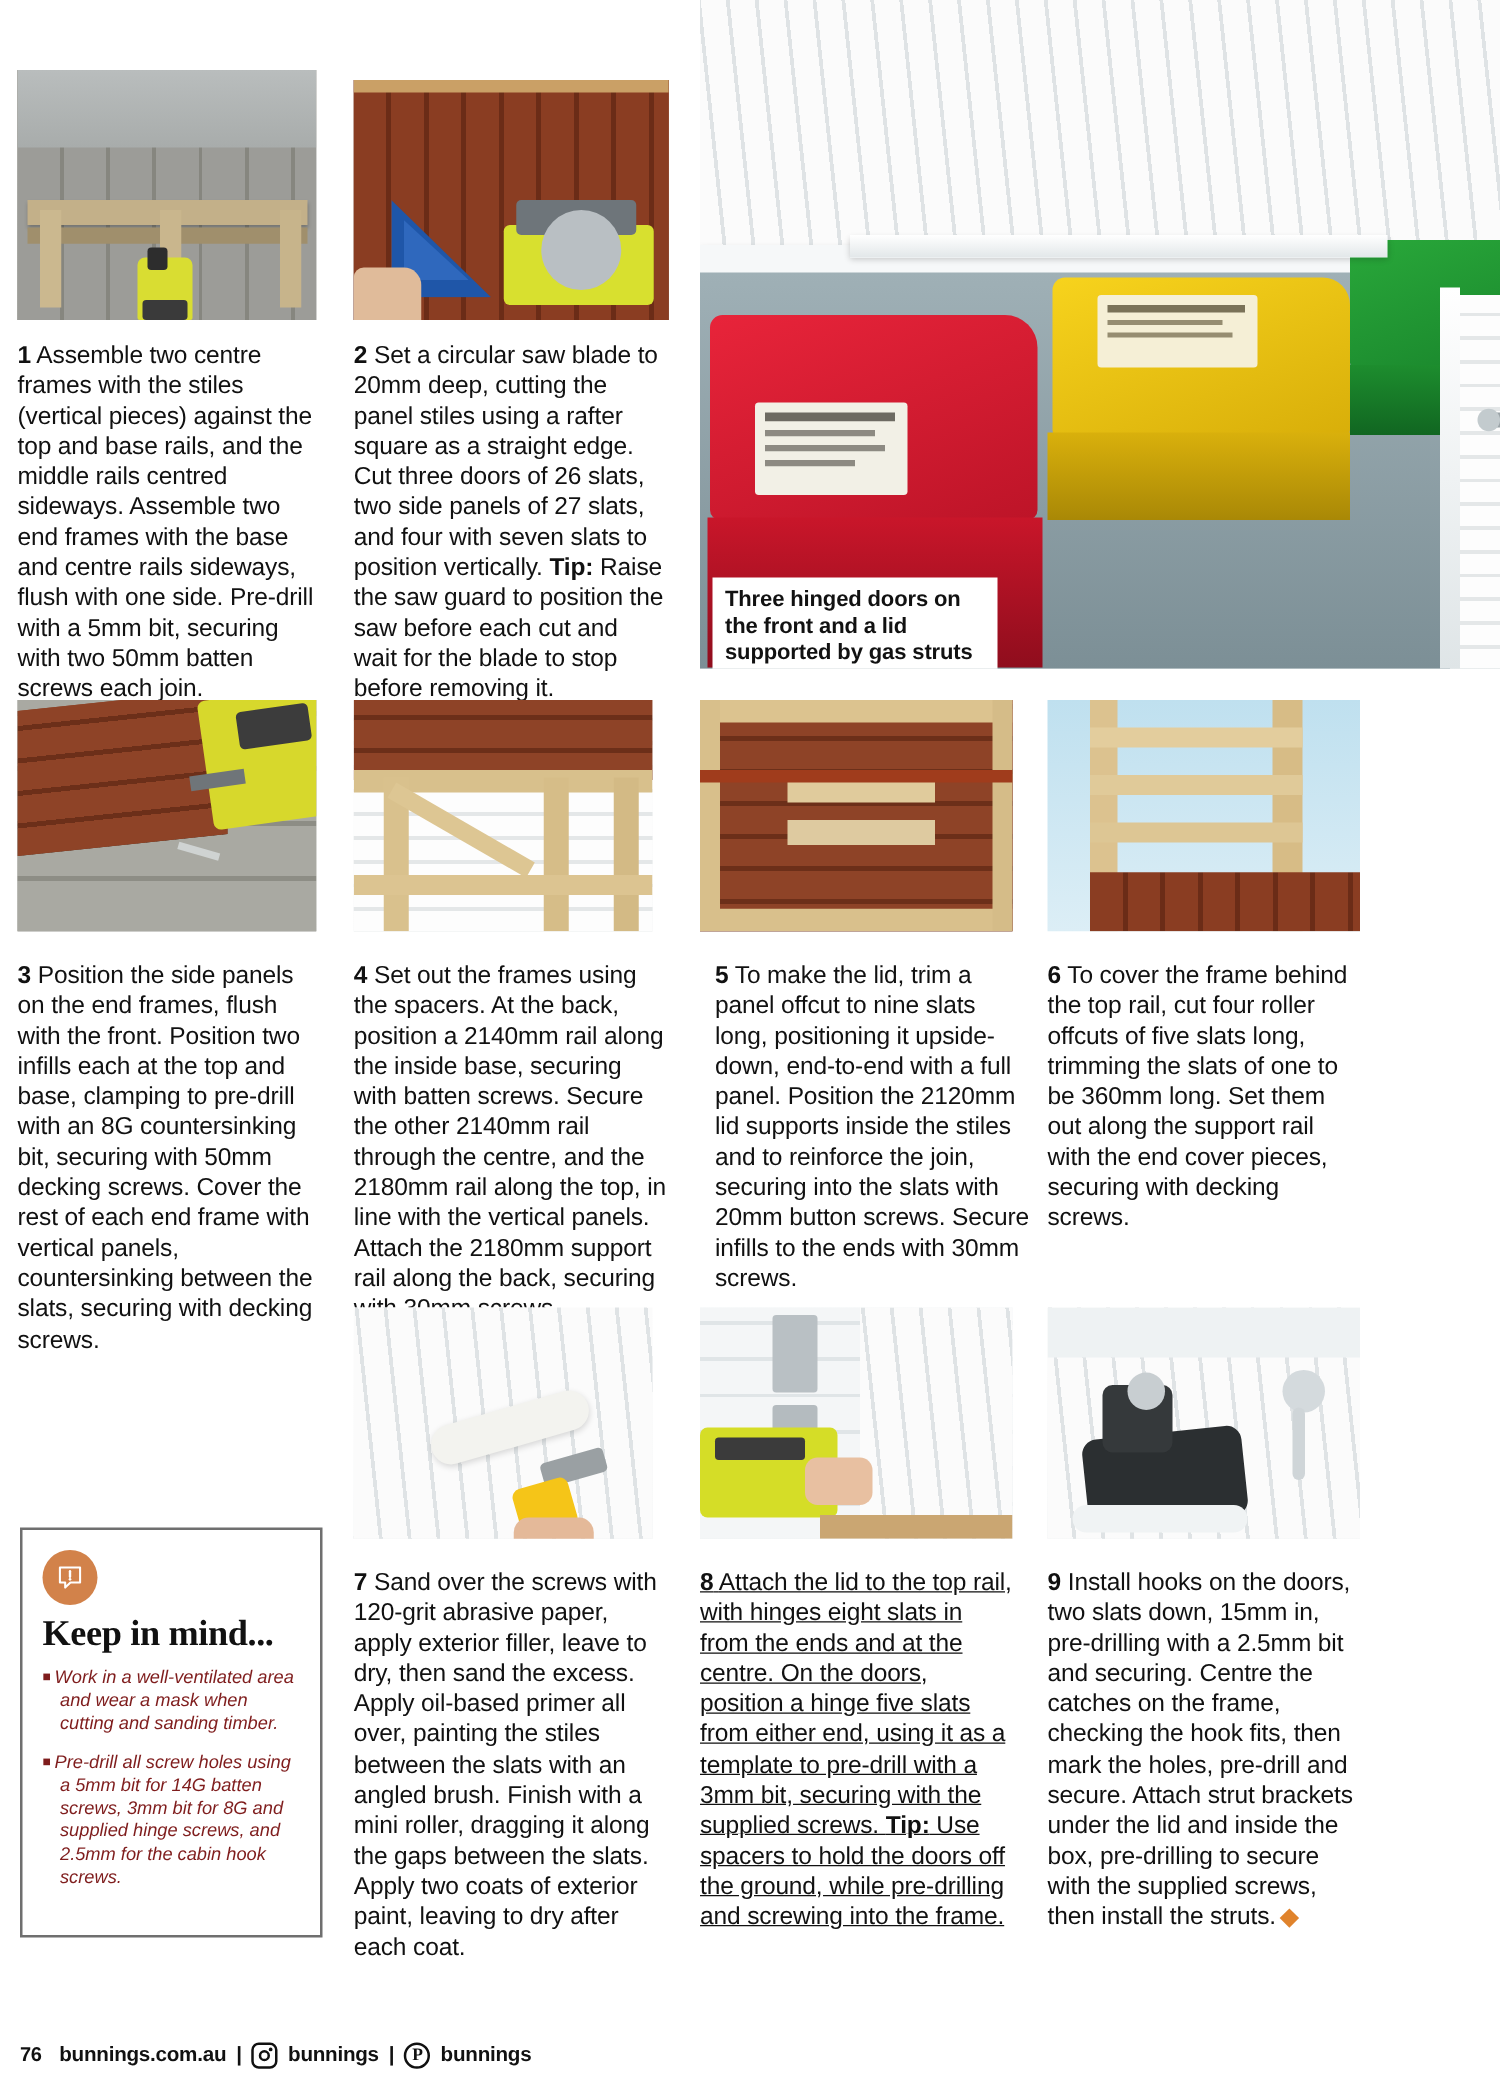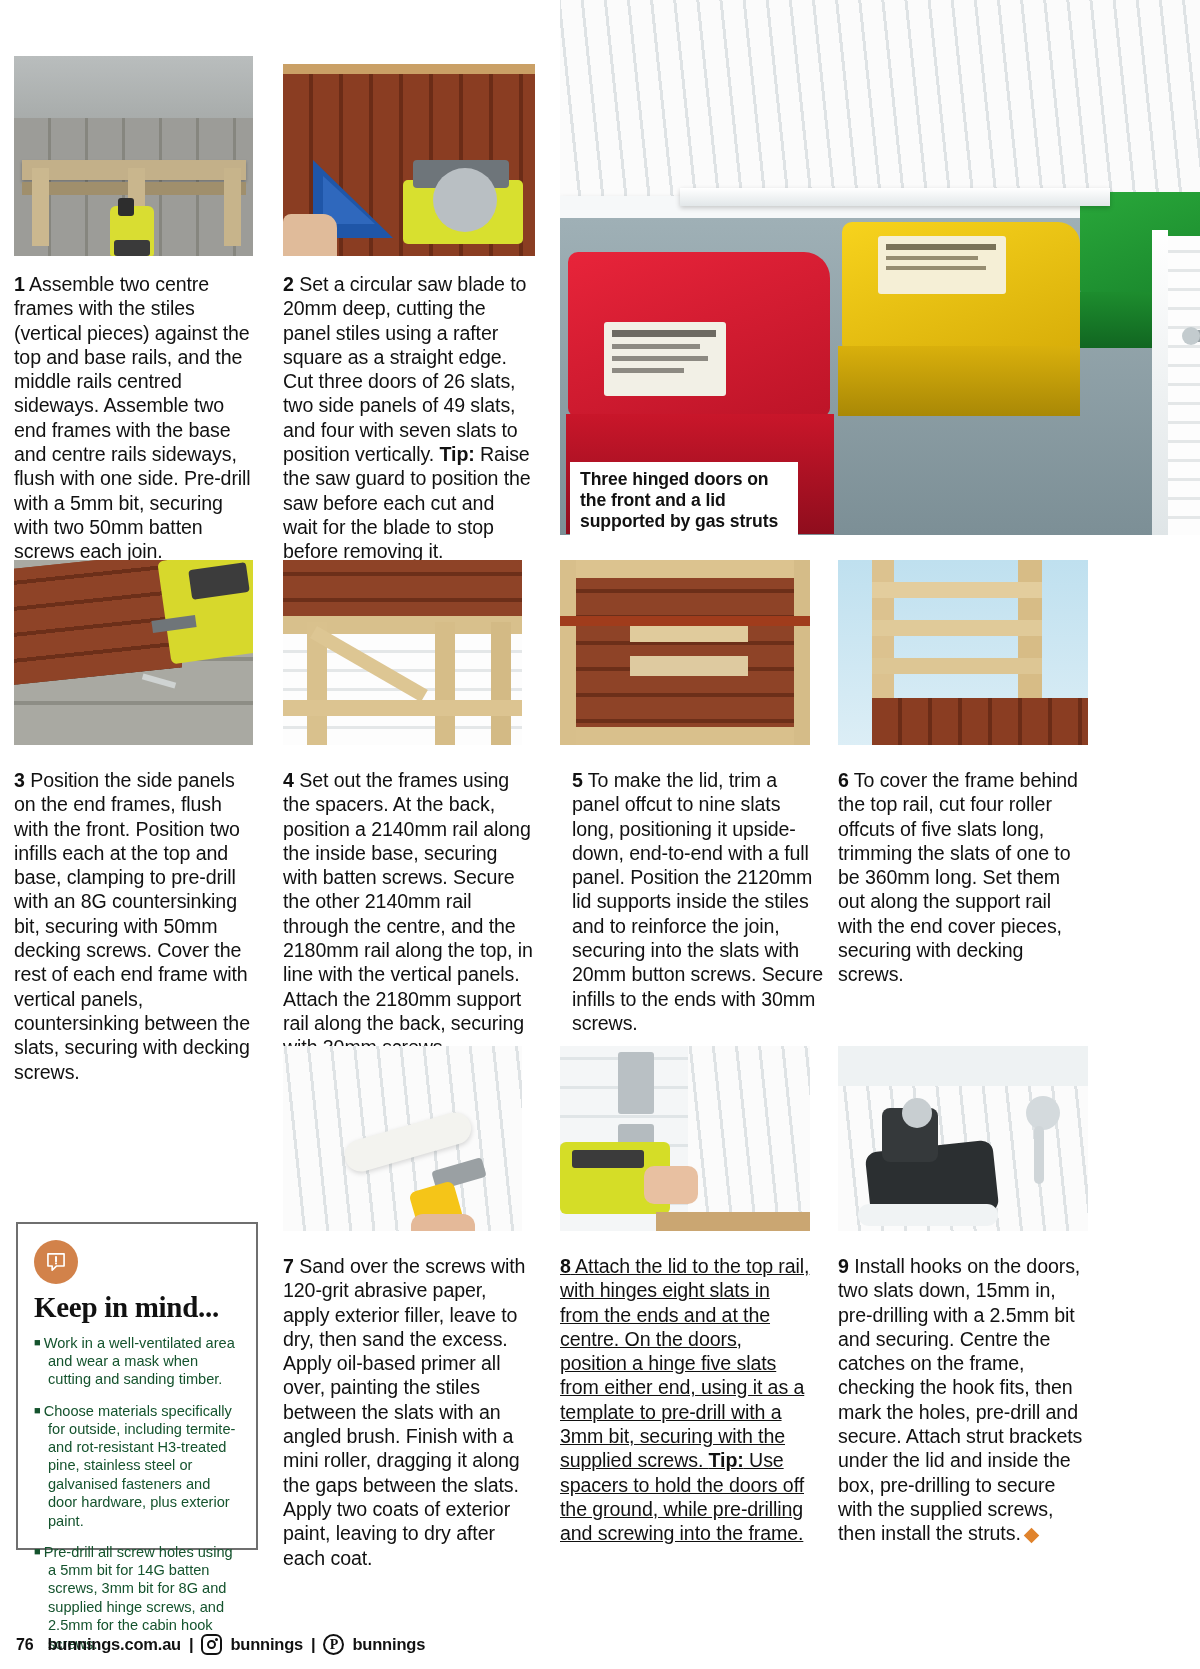--- a/index.html
+++ b/index.html
@@ -103,24 +103,25 @@
     font-family:"Liberation Serif", serif;
     font-weight:bold;
     font-size:29px;
     letter-spacing:-0.3px;
     color:#111;
     margin-bottom:9px;
   }
   .kim-item {
     font-size:14.6px;
     line-height:18.4px;
-    color:#14532d;
+    color:#7f1d1d;
     margin-bottom:12px;
     text-indent:-14px;
     padding-left:14px;
+    font-style:italic;
   }
   .kim-item:last-child { margin-bottom:0; }
   .sq { font-size:11px; vertical-align:1.5px; letter-spacing:3px; }
 
   
   .footer {
     position:absolute;
     left:16px; bottom:14px;
     display:flex; align-items:center; gap:8px;
     font-weight:bold; font-size:16.5px; color:#111;
@@ -212,21 +213,21 @@
   <div class="bar" style="left:120px;top:188px;width:430px;height:18px;background:linear-gradient(#ffffff,#e2e7e9);box-shadow:0 2px 5px rgba(0,0,0,.2);"></div>
 
   <div class="caption" style="left:10px; top:462px; width:228px;">Three hinged doors on the front and a lid supported by gas struts allow easy access</div>
 </div>
 
 <div class="step" style="left:14px; top:272px; width:241px;">
   <span class="num">1</span><span> </span><span>Assemble two centre frames with the stiles (vertical pieces) against the top and base rails, and the middle rails centred sideways. Assemble two end frames with the base and centre rails sideways, flush with one side. Pre-drill with a 5mm bit, securing with two 50mm batten screws each join.</span>
 </div>
 
 <div class="step" style="left:283px; top:272px; width:250px;">
-  <span class="num">2</span><span> </span><span>Set a circular saw blade to 20mm deep, cutting the panel stiles using a rafter square as a straight edge. Cut three doors of 26 slats, two side panels of 49 slats, and four with seven slats to position vertically. </span><b>Tip:</b><span> Raise the saw guard to position the saw before each cut and wait for the blade to stop before removing it.</span>
+  <span class="num">2</span><span> </span><span>Set a circular saw blade to 20mm deep, cutting the panel stiles using a rafter square as a straight edge. Cut three doors of 26 slats, two side panels of 27 slats, and four with seven slats to position vertically. </span><b>Tip:</b><span> Raise the saw guard to position the saw before each cut and wait for the blade to stop before removing it.</span>
 </div>
 
 <div class="photo tex-deck2" style="left:14px; top:560px; width:239px; height:185px;">
   <div class="bar tex-merbau-h" style="left:0;top:0;width:168px;height:116px;transform:skewY(-6deg);"></div>
   <div class="bar" style="left:150px;top:-6px;width:100px;height:104px;background:#d7d82c;border-radius:6px;transform:rotate(-8deg);"></div>
   <div class="bar" style="left:176px;top:6px;width:58px;height:30px;background:#3c3c3c;border-radius:4px;transform:rotate(-8deg);"></div>
   <div class="bar" style="left:138px;top:58px;width:44px;height:12px;background:#6f7579;transform:rotate(-8deg);"></div>
   <div class="bar" style="left:128px;top:118px;width:34px;height:6px;background:#cfd3d2;transform:rotate(16deg);"></div>
 </div>
 
@@ -304,23 +305,20 @@
     <svg width="22" height="22" viewBox="0 0 24 24" aria-hidden="true">
       <path d="M3.2 3.2h17.6v13.2h-8.4l-4.6 4.4v-4.4H3.2z" fill="none" stroke="#ffffff" stroke-width="1.8" stroke-linejoin="round"></path>
       <line x1="12" y1="6.6" x2="12" y2="11.4" stroke="#ffffff" stroke-width="2.1" stroke-linecap="round"></line>
       <circle cx="12" cy="13.6" r="1.15" fill="#ffffff"></circle>
     </svg>
   </div>
   <div class="kim-title">Keep in mind...</div>
 
   <div class="kim-item">
     <span class="sq">■</span><span>Work in a well-ventilated area and wear a mask when cutting and sanding timber.</span>
-  </div>
-  <div class="kim-item">
-    <span class="sq">■</span><span>Choose materials specifically for outside, including termite- and rot-resistant H3-treated pine, stainless steel or galvanised fasteners and door hardware, plus exterior paint.</span>
   </div>
   <div class="kim-item">
     <span class="sq">■</span><span>Pre-drill all screw holes using a 5mm bit for 14G batten screws, 3mm bit for 8G and supplied hinge screws, and 2.5mm for the cabin hook screws.</span>
   </div>
 </div>
 
 <div class="step" style="left:283px; top:1254px; width:250px;">
   <span class="num">7</span><span> </span><span>Sand over the screws with 120-grit abrasive paper, apply exterior filler, leave to dry, then sand the excess. Apply oil-based primer all over, painting the stiles between the slats with an angled brush. Finish with a mini roller, dragging it along the gaps between the slats. Apply two coats of exterior paint, leaving to dry after each coat.</span>
 </div>
 <div class="step" style="left:560px; top:1254px; width:253px;text-decoration:underline;">

